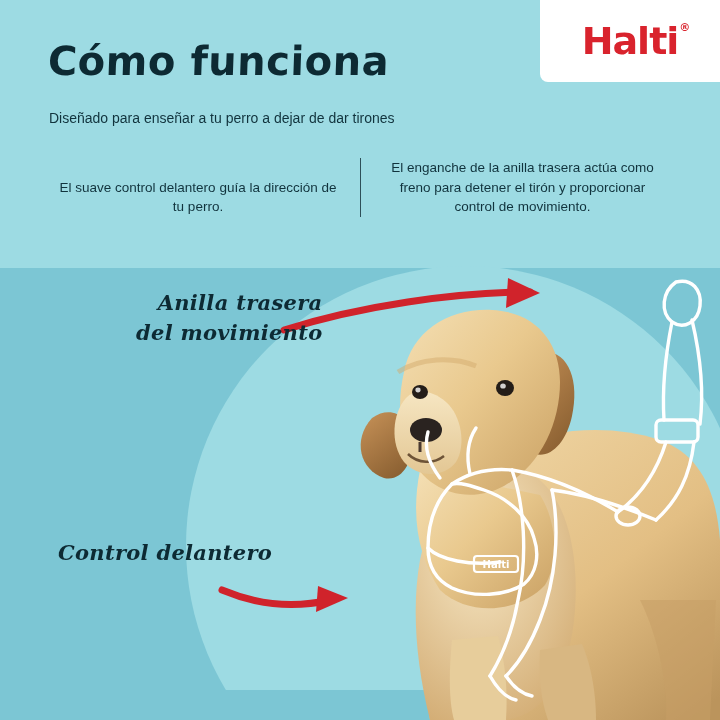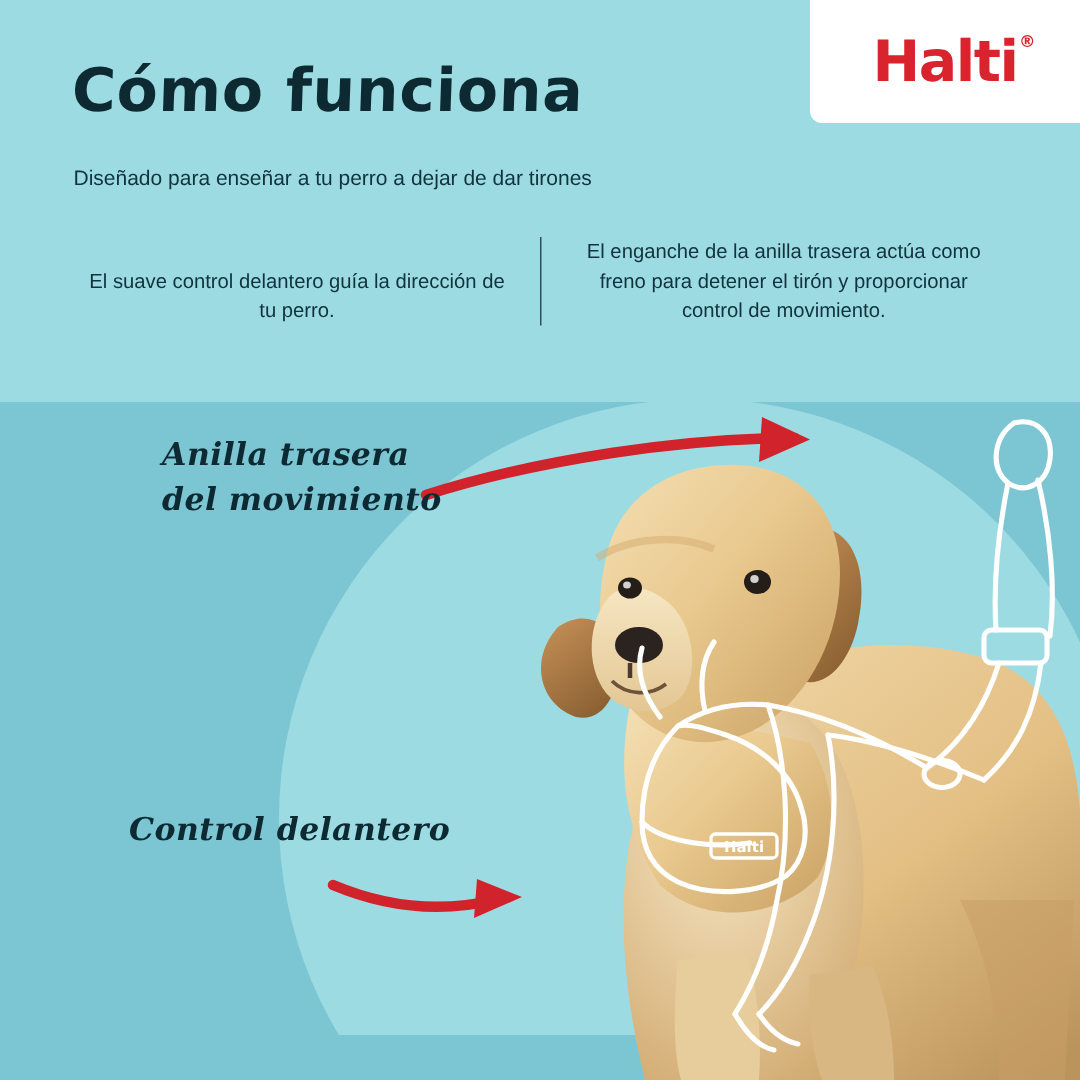--- a/index.html
+++ b/index.html
@@ -115,22 +115,22 @@
   .callout {
     position: absolute;
     font-family: "DejaVu Serif", serif;
     font-style: italic;
     font-weight: bold;
     font-size: 21px;
     line-height: 1.42;
     color: #0d2a33;
     letter-spacing: 0.3px;
   }
-  .callout-top { left: 108px; top: 288px; }
-  .callout-bottom { left: 58px; top: 538px; margin-left: 28px; }
+  .callout-top { left: 136px; top: 288px; text-align: right; }
+  .callout-bottom { left: 58px; top: 538px; }
 
   
   .overlay {
     position: absolute;
     left: 0; top: 0;
     width: 720px; height: 720px;
   }
 </style>
 </head>
 <body>

